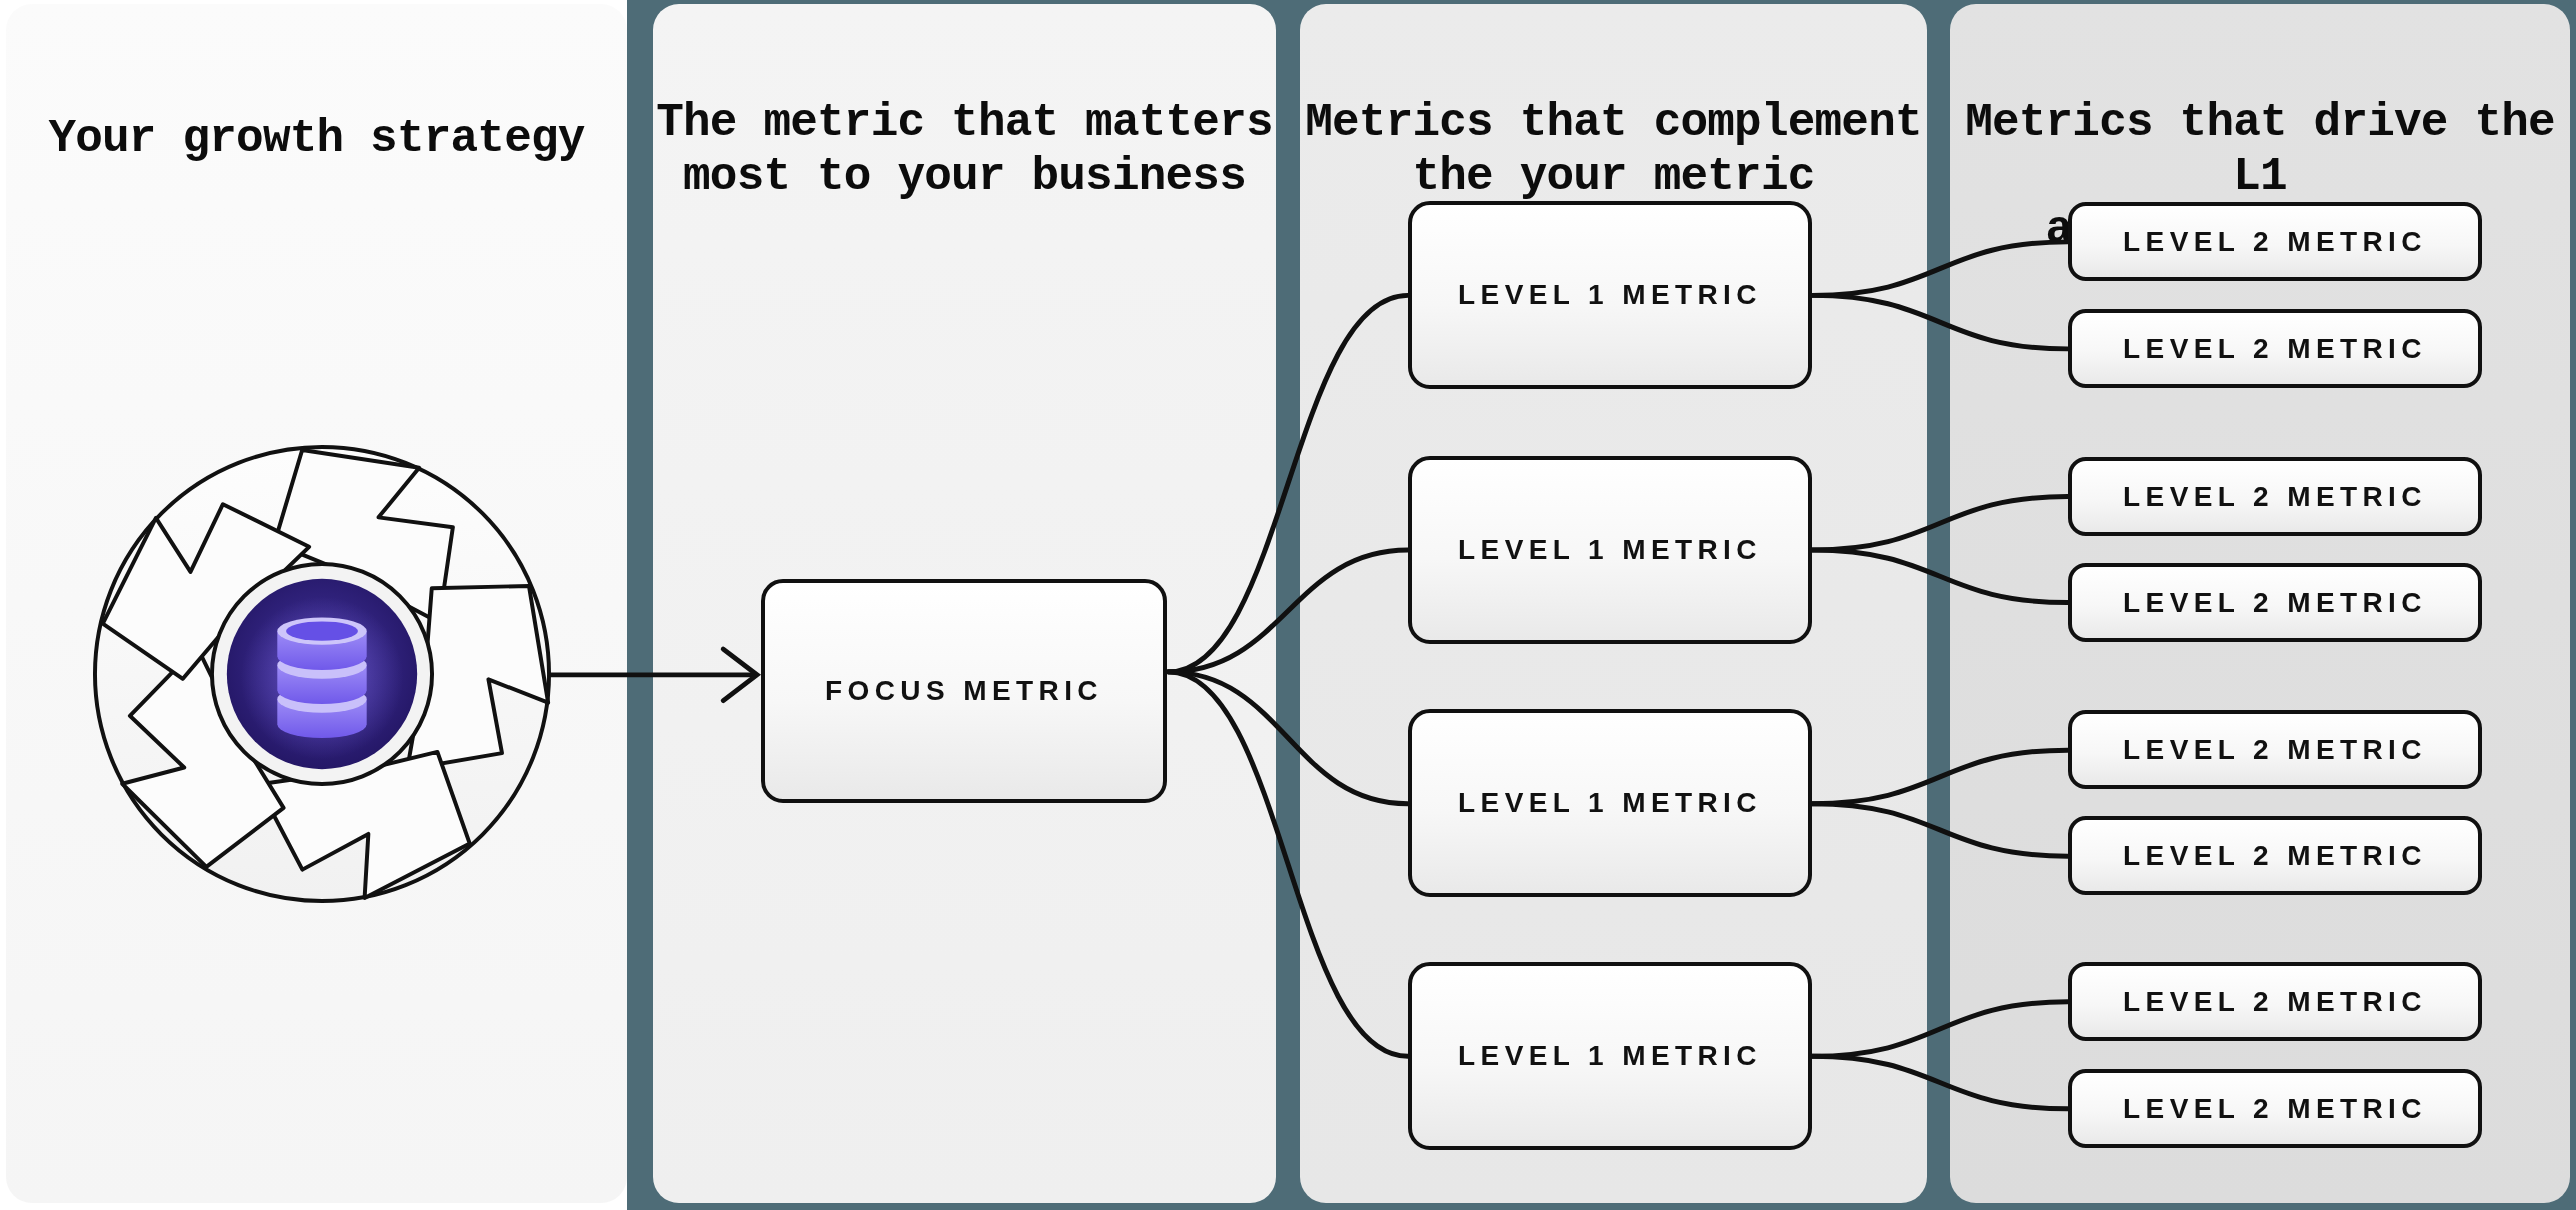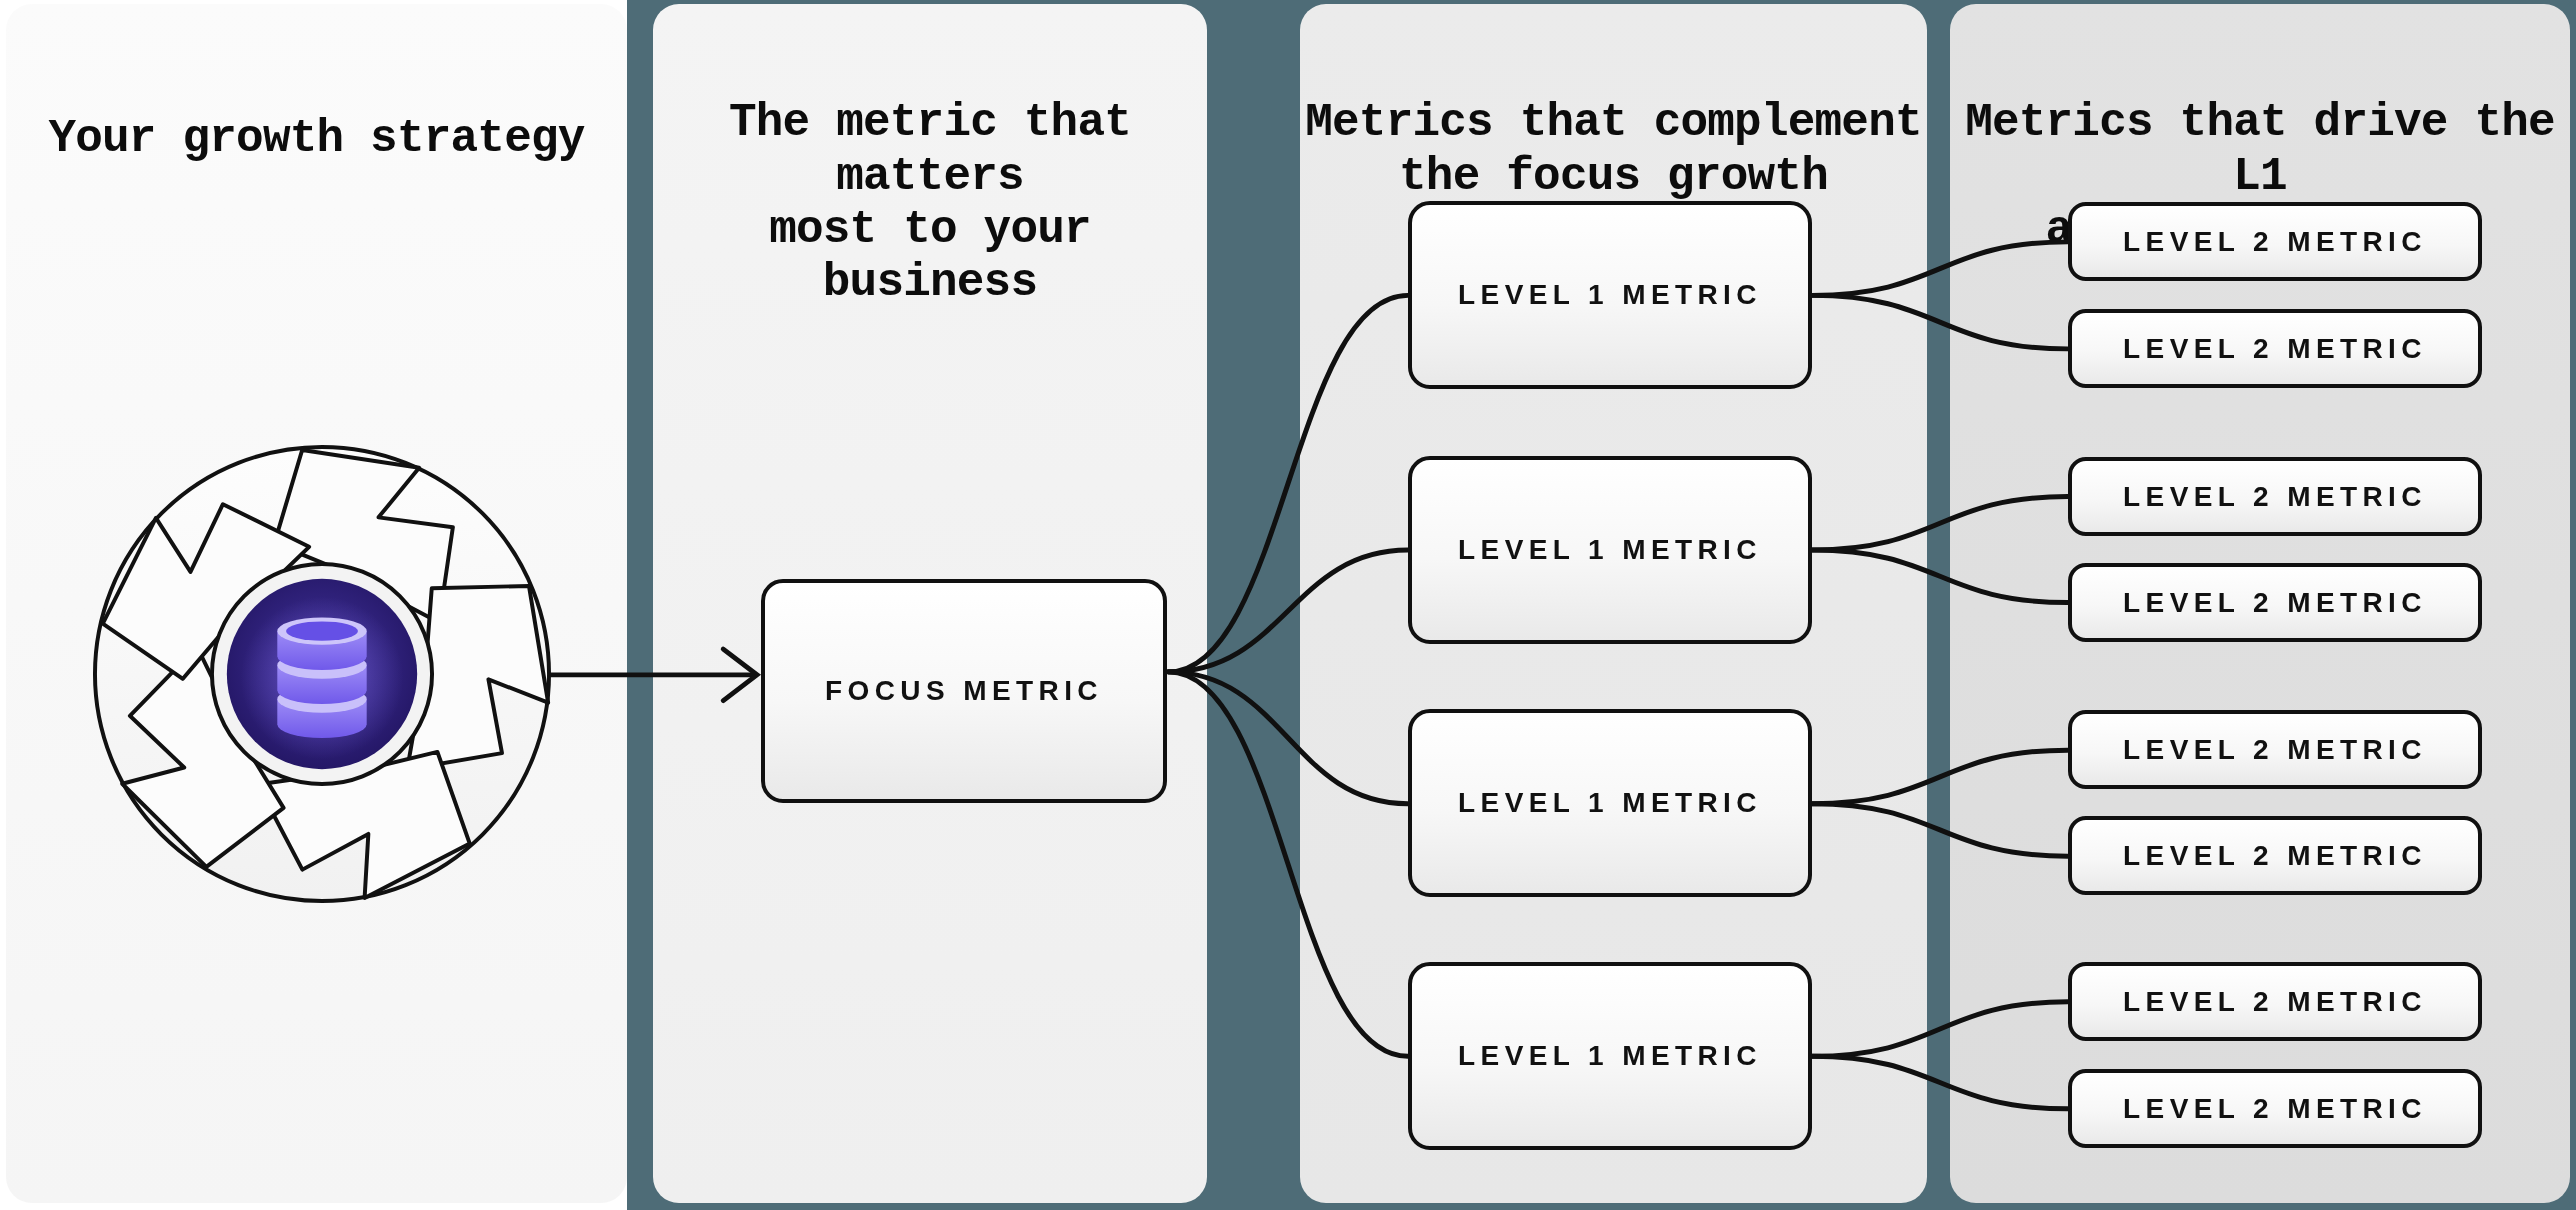--- a/index.html
+++ b/index.html
@@ -7,21 +7,21 @@
     width:2576px;height:1211px;overflow:hidden;position:relative;
     background:#4e6c77;
     font-family:"Liberation Sans",sans-serif;
   }
   .stage{position:absolute;inset:0;}
   .white-left{position:absolute;left:0;top:0;width:627px;height:1211px;background:#ffffff;}
   .panel{
     position:absolute;top:4px;height:1199px;border-radius:26px;font-family:Liberation Mono, monospace;
   }
   .panel-1{left:6px;width:621px;background:linear-gradient(180deg,#fbfbfb,#f5f5f5);}
-  .panel-2{left:653px;width:554px;background:linear-gradient(180deg,#f4f4f4,#efefef);}
+  .panel-2{left:653px;width:623px;background:linear-gradient(180deg,#f4f4f4,#efefef);}
   .panel-3{left:1300px;width:627px;background:linear-gradient(180deg,#ebebeb,#e7e7e7);}
   .panel-4{left:1950px;width:620px;background:linear-gradient(180deg,#e2e2e2,#dcdcdc);}
   .panel-header{
     position:absolute;top:55px;left:0;right:0;
     text-align:center;color:#0c0c0c;
     font-size:46px;line-height:1.16;font-weight:700;letter-spacing:-0.8px;
     white-space:pre-line;
   }
   .panel-1 .panel-header{top:71px;}
   svg.connectors{position:absolute;left:0;top:0;z-index:2;}
@@ -52,21 +52,21 @@
 
   <section class="panel panel-1">
     <h2 class="panel-header">Your growth strategy</h2>
   </section>
   <section class="panel panel-2">
     <h2 class="panel-header">The metric that matters
 most to your business</h2>
   </section>
   <section class="panel panel-3">
     <h2 class="panel-header">Metrics that complement
-the focus growth</h2>
+the your metric</h2>
   </section>
   <section class="panel panel-4">
     <h2 class="panel-header">Metrics that drive the L1
 and focus metric</h2>
   </section>
 
   <svg class="connectors" width="2576" height="1211" viewBox="0 0 2600 1222">
     <g fill="none" stroke="#101010" stroke-width="5" stroke-linecap="round">
 
       <g>

